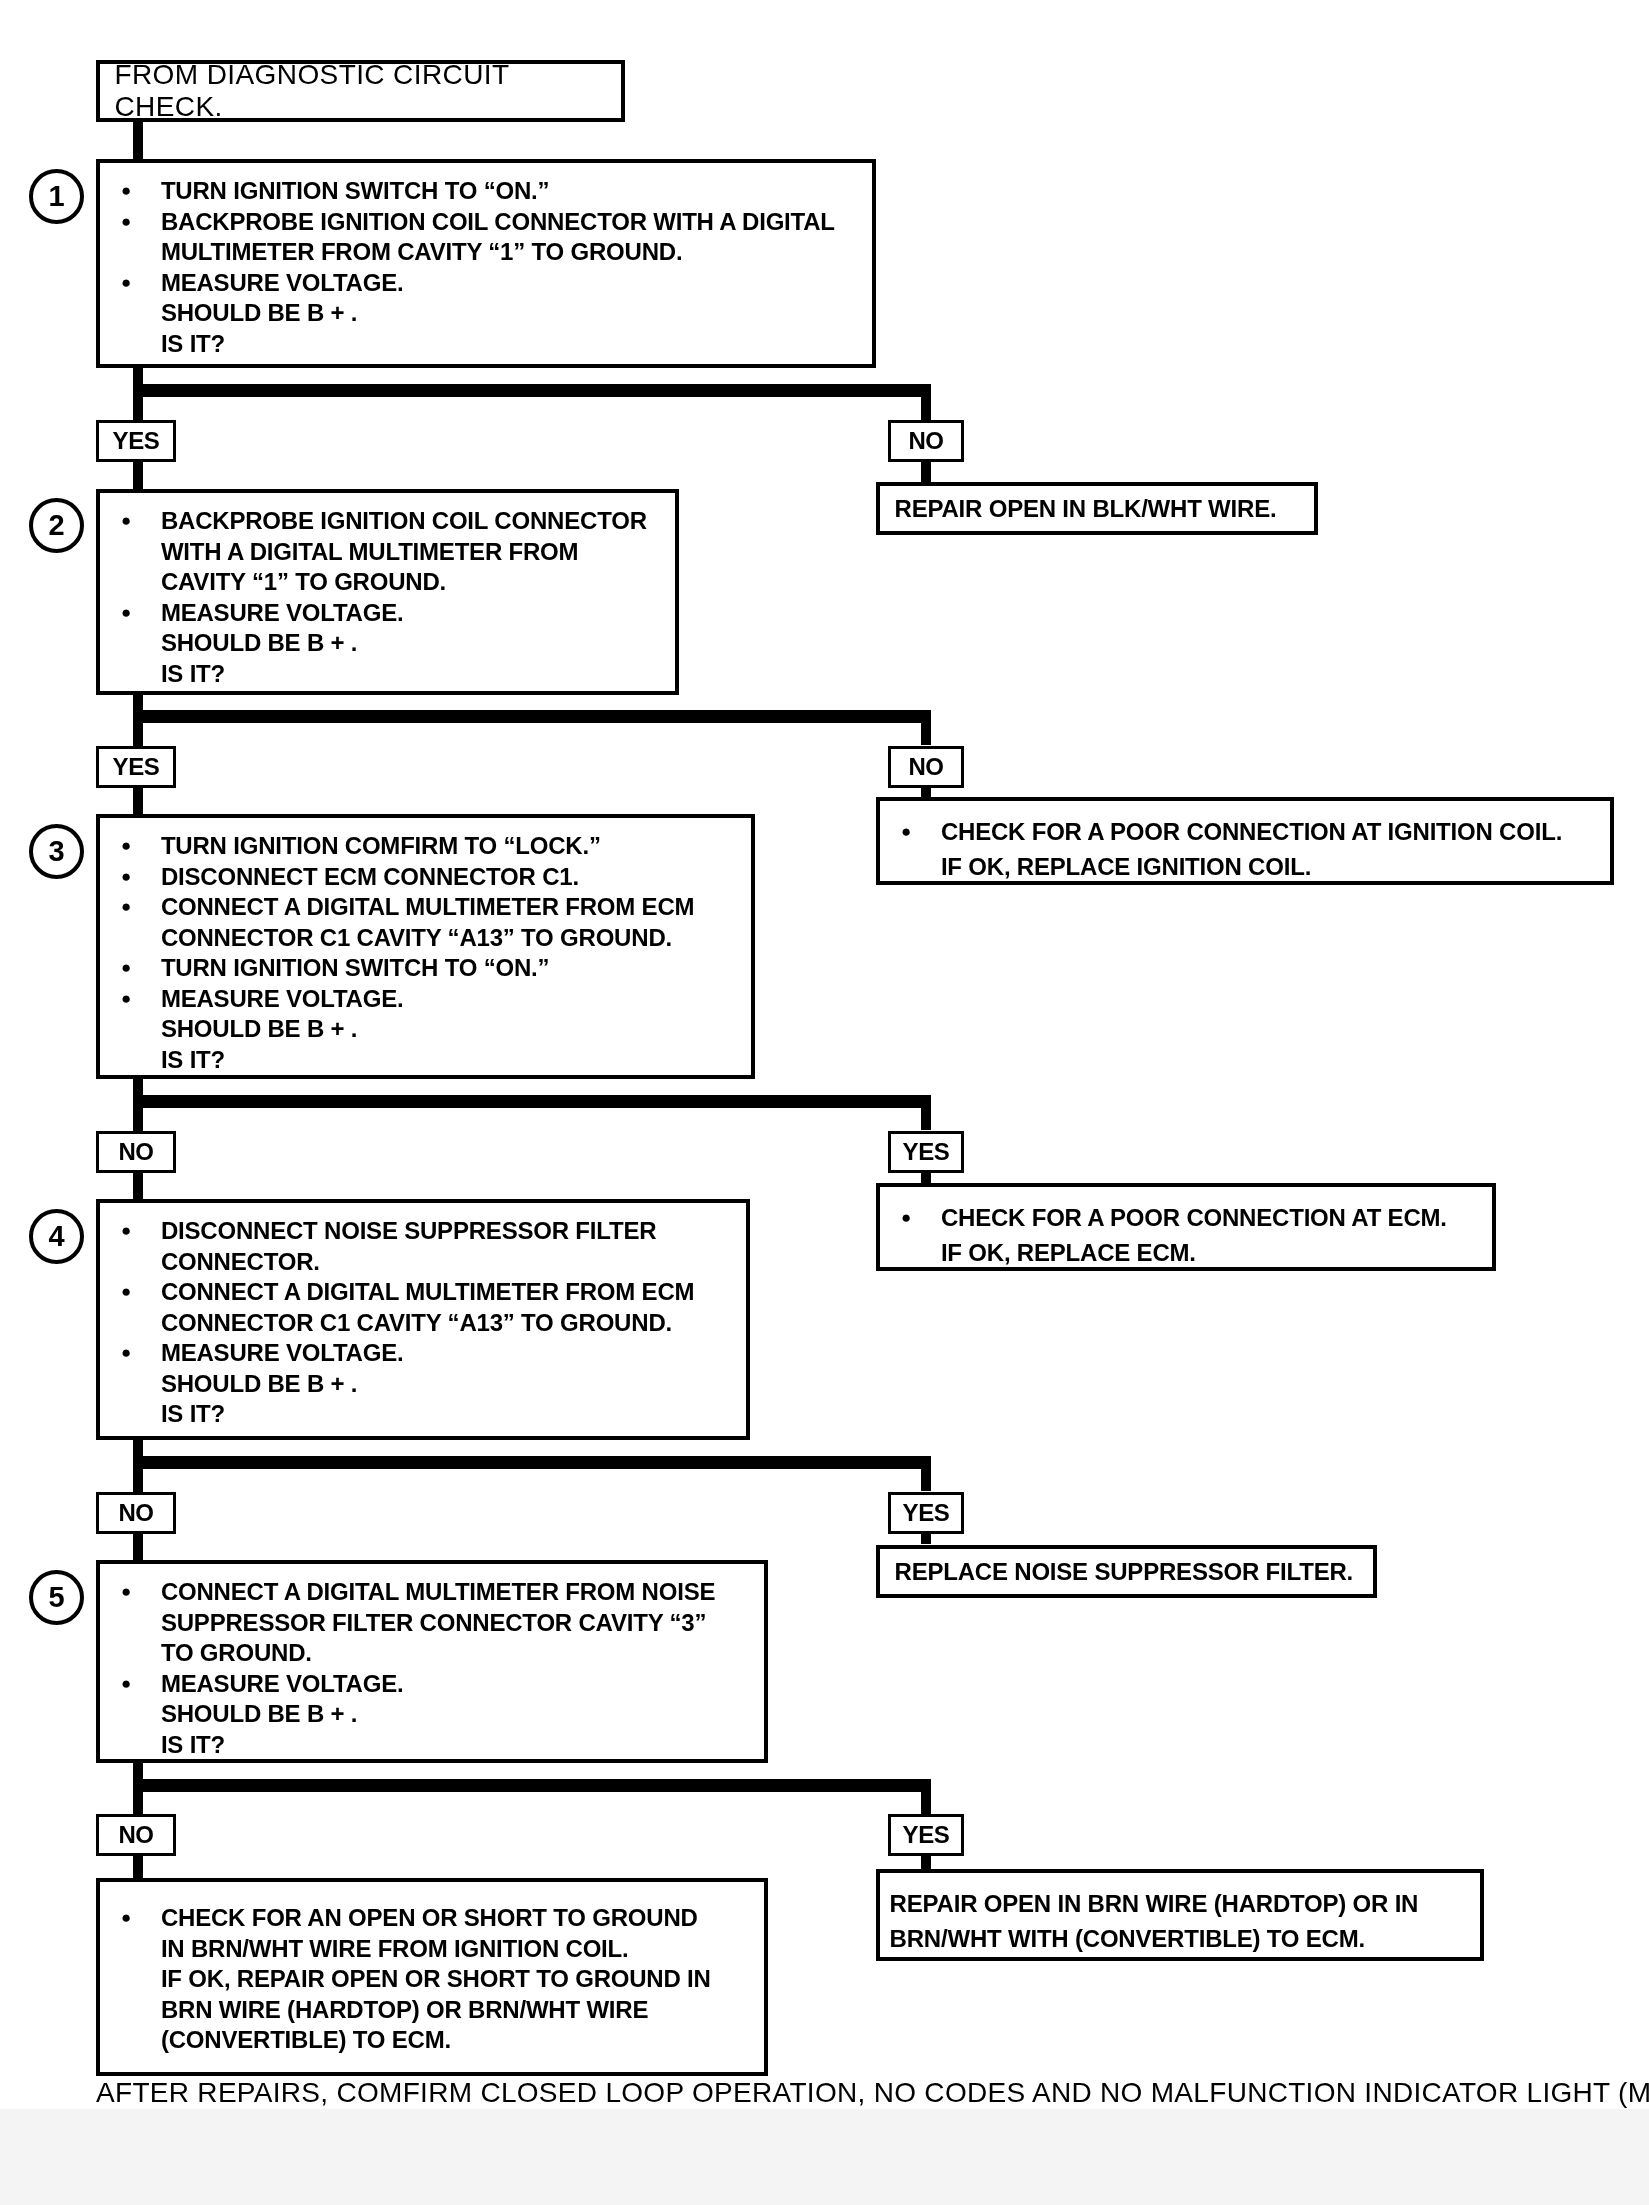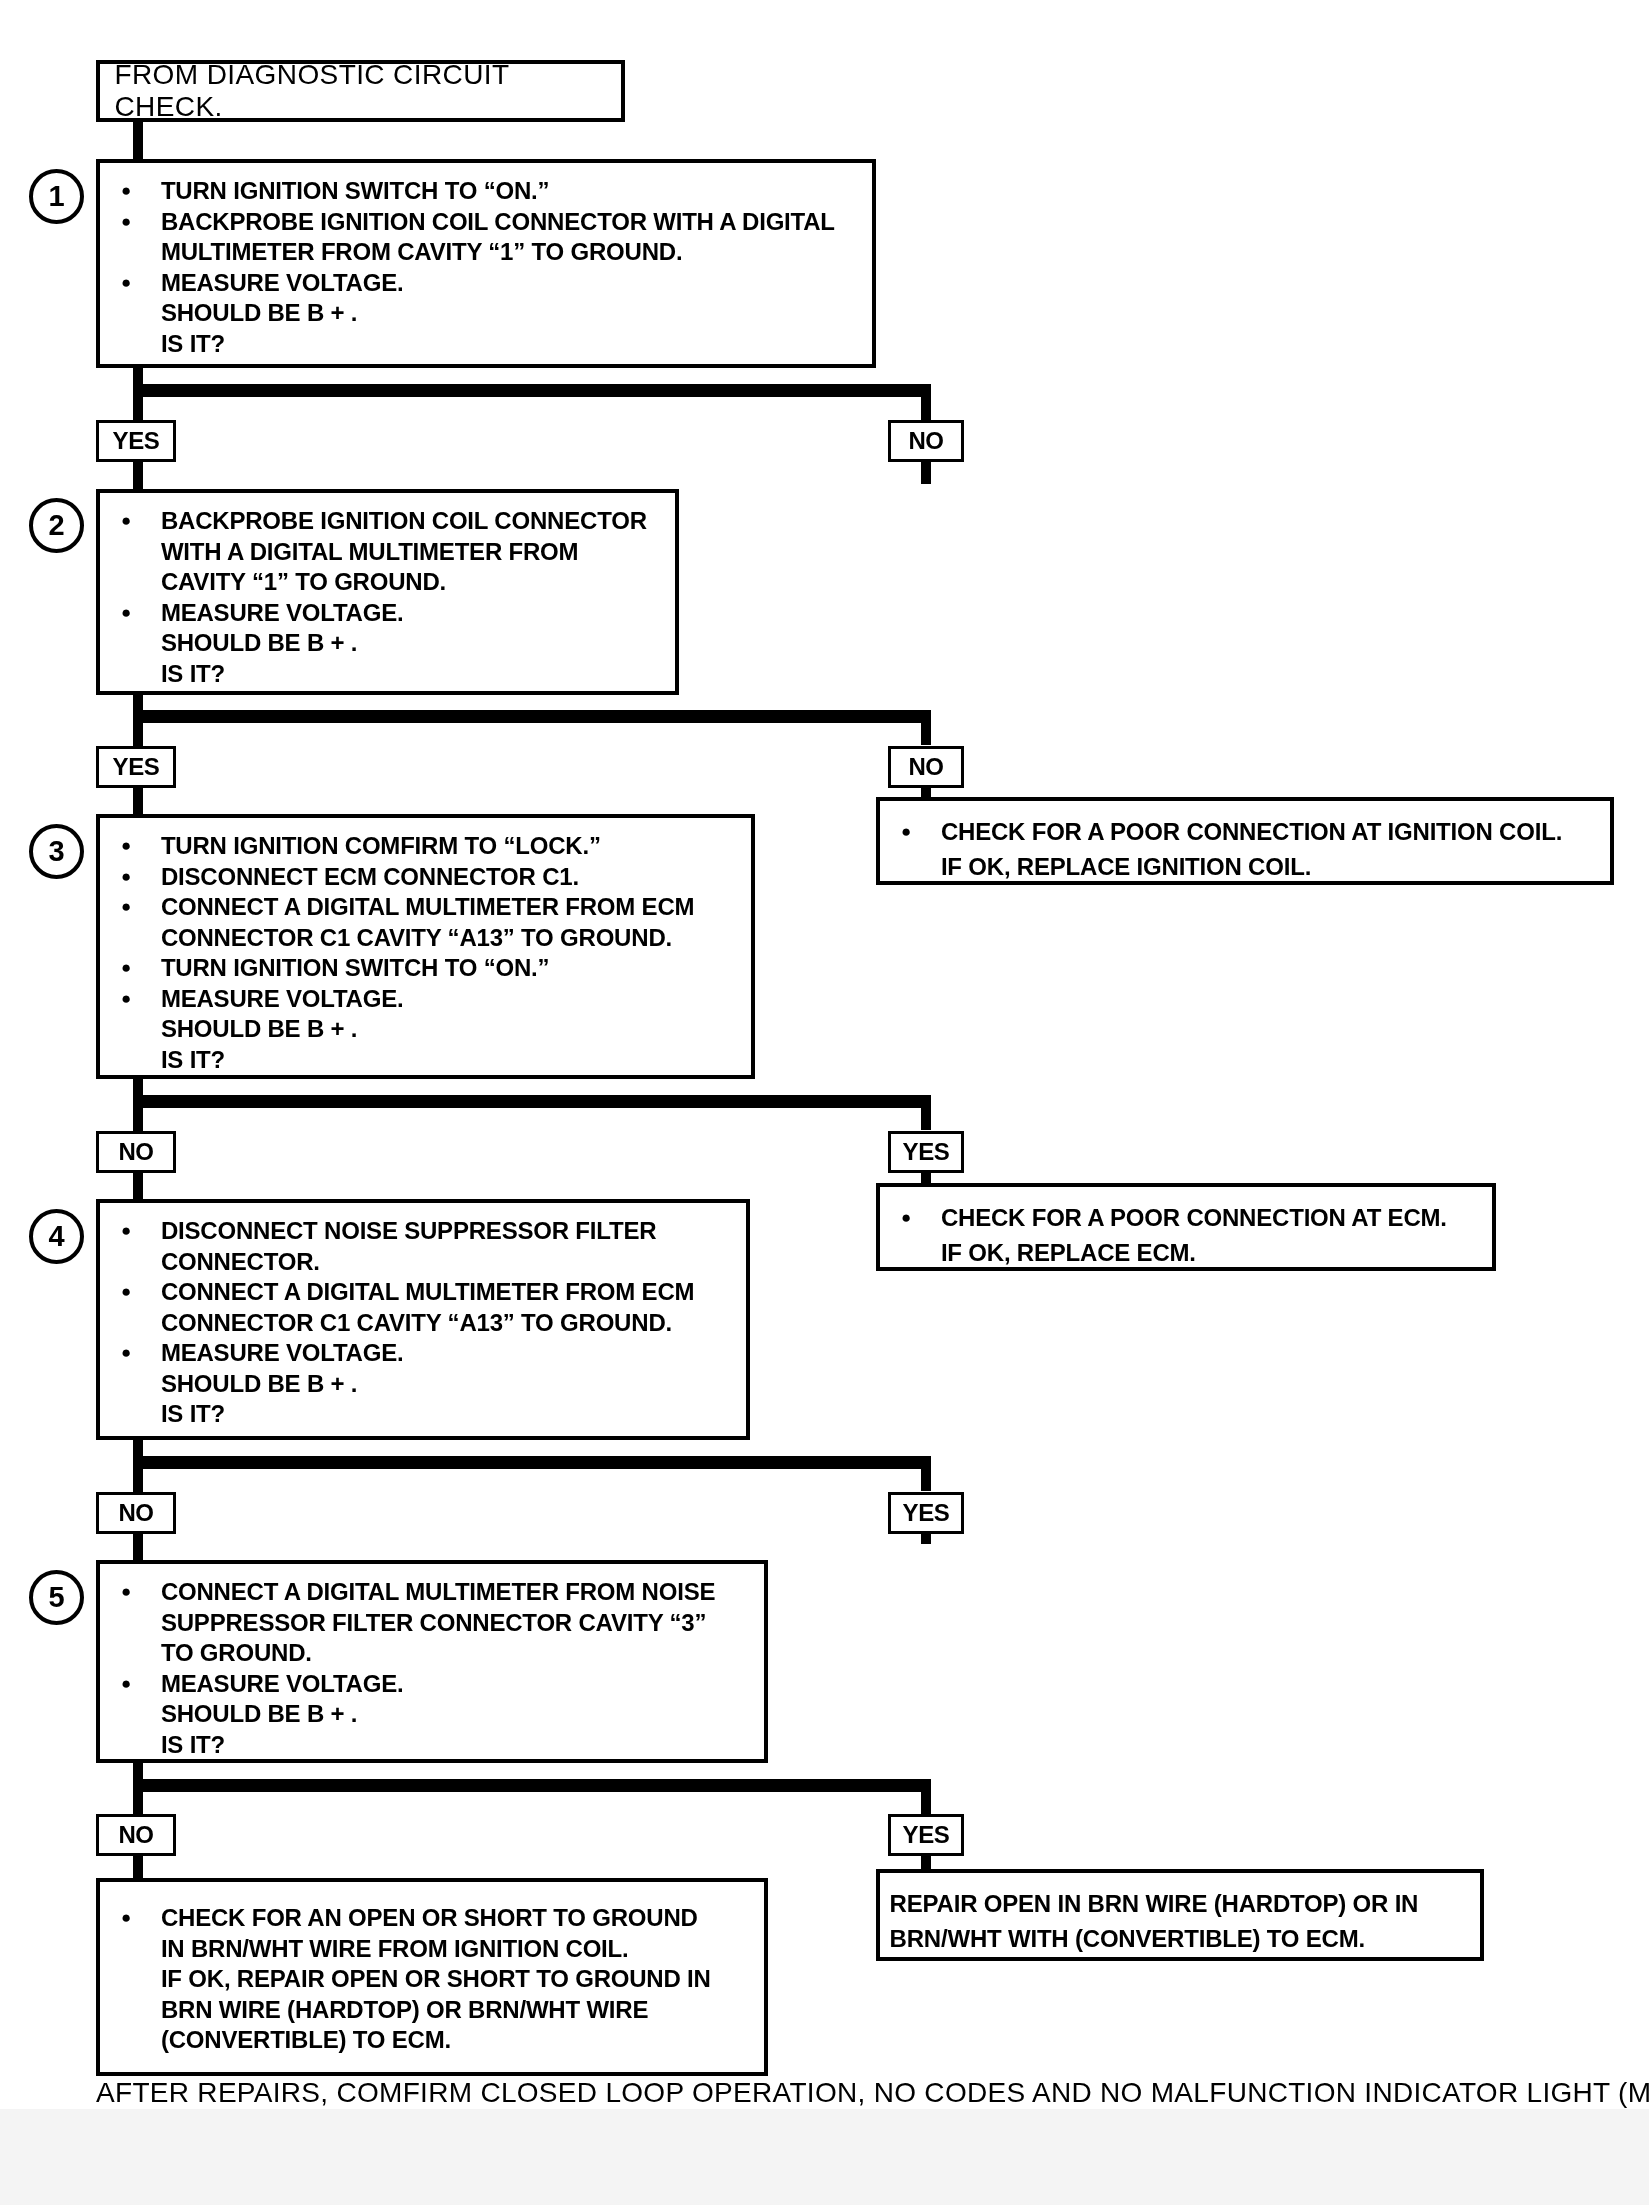--- a/index.html
+++ b/index.html
@@ -74,20 +74,23 @@
   <div class="v" style="left:921px;top:384px;height:36px;"></div>
   <div class="lbl" style="left:96px;top:420px;width:80px;height:42px;">
     <span>YES</span>
   </div>
   <div class="lbl" style="left:888px;top:420px;width:76px;height:42px;">
     <span>NO</span>
   </div>
   <div class="v" style="left:133px;top:462px;height:28px;"></div>
   <div class="v" style="left:921px;top:462px;height:22px;"></div>
 
+  <div class="box result single" style="left:876px;top:482px;width:442px;height:53px;">
+    <span class="t">REPAIR OPEN IN BLK/WHT WIRE.</span>
+  </div>
 
   <div class="circle" style="left:29px;top:498px;">
     <span>2</span>
   </div>
   <div class="box stepbox" style="left:96px;top:489px;width:583px;height:206px;">
     <div class="li">
       <span class="b">●</span>
       <span class="t">BACKPROBE IGNITION COIL CONNECTOR
 WITH A DIGITAL MULTIMETER FROM
 CAVITY “1” TO GROUND.</span>
@@ -196,20 +199,23 @@
   <div class="v" style="left:921px;top:1456px;height:35px;"></div>
   <div class="lbl" style="left:96px;top:1492px;width:80px;height:42px;">
     <span>NO</span>
   </div>
   <div class="lbl" style="left:888px;top:1492px;width:76px;height:42px;">
     <span>YES</span>
   </div>
   <div class="v" style="left:133px;top:1533px;height:26.5px;"></div>
   <div class="v" style="left:921px;top:1533px;height:11.3px;"></div>
 
+  <div class="box result single" style="left:876px;top:1545px;width:501px;height:53px;">
+    <span class="t">REPLACE NOISE SUPPRESSOR FILTER.</span>
+  </div>
 
   <div class="circle" style="left:29px;top:1570px;">
     <span>5</span>
   </div>
   <div class="box stepbox" style="left:96px;top:1560px;width:672px;height:203px;">
     <div class="li">
       <span class="b">●</span>
       <span class="t">CONNECT A DIGITAL MULTIMETER FROM NOISE
 SUPPRESSOR FILTER CONNECTOR CAVITY “3”
 TO GROUND.</span>

